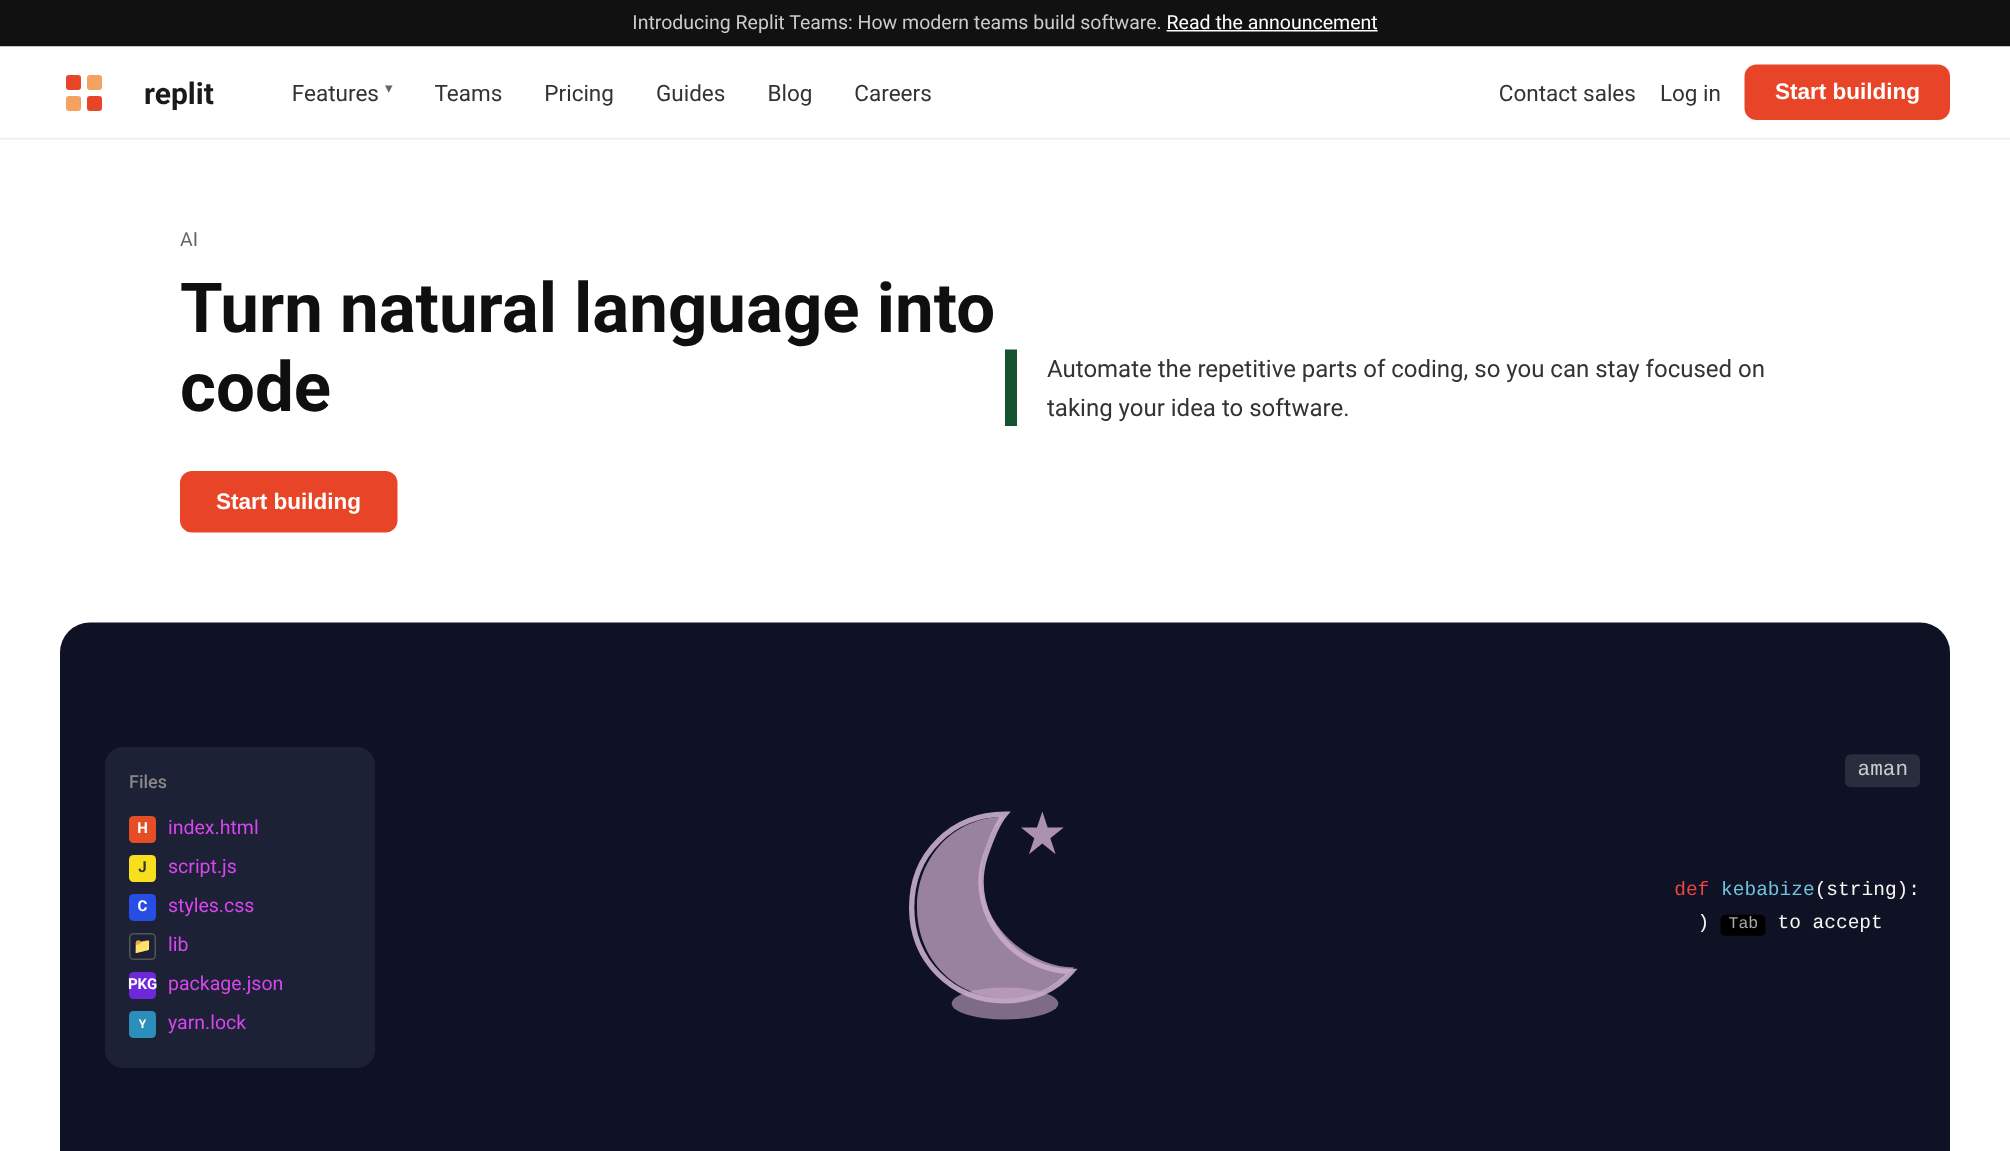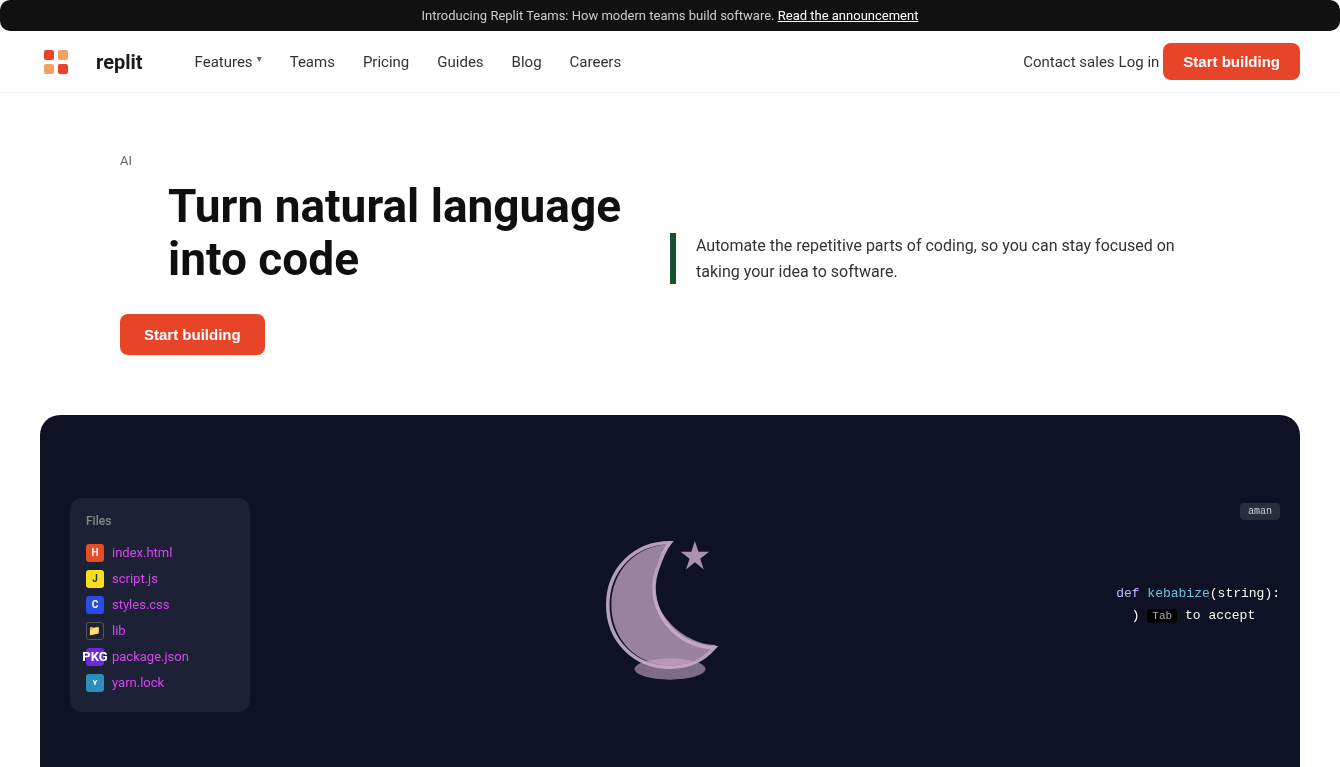--- a/index.html
+++ b/index.html
@@ -5,21 +5,20 @@
     * { margin: 0; padding: 0; box-sizing: border-box; }
     body { font-family: -apple-system, BlinkMacSystemFont, 'Segoe UI', Roboto, sans-serif; background: #fff; color: #1a1a1a; }
 
     
     #announcement-bar {
       background: #111;
       color: #ccc;
       text-align: center;
       padding: 8px 16px;
       font-size: 13px;
-      border-radius: 10px;
     }
     #announcement-bar a {
       color: #fff;
       text-decoration: underline;
       cursor: pointer;
     }
 
     
     #navbar {
       display: flex;
@@ -60,21 +59,21 @@
       cursor: pointer;
       border-radius: 6px;
       display: flex;
       align-items: flex-start;
       gap: 4px;
     }
     .chevron-icon { font-size: 10px; color: #666; }
     #nav-right {
       display: flex;
       align-items: center;
-      gap: 4px;
+      gap: 16px;
     }
     .nav-right-link {
       font-size: 15px;
       color: #333;
       cursor: pointer;
     }
     #cta-button {
       background: #e84528;
       color: #fff;
       padding: 10px 20px;
@@ -98,42 +97,41 @@
       font-size: 13px;
       color: #666;
       margin-bottom: 12px;
     }
     #hero-title {
       font-size: 46px;
       font-weight: 700;
       color: #0f0f0f;
       line-height: 1.15;
       margin-bottom: 28px;
-      margin-left: 48px;
     }
     #hero-cta {
       background: #e84528;
       color: #fff;
       padding: 12px 24px;
       border-radius: 8px;
       font-size: 15px;
       font-weight: 600;
       cursor: pointer;
       border: none;
       display: inline-block;
     }
     #hero-right {
       display: flex;
       align-items: flex-start;
     }
     #hero-description {
       font-size: 16px;
       color: #333;
       line-height: 1.6;
-      border-left: 6px solid #14532d;
+      border-left: 8px solid #14532d;
       padding-left: 20px;
       margin-top: 10px;
     }
 
     
     #demo-section {
       margin: 20px 40px 0 40px;
       background: #0f1225;
       border-radius: 20px;
       min-height: 380px;
@@ -180,21 +178,21 @@
       display: flex;
       align-items: center;
       justify-content: center;
       font-size: 10px;
       font-weight: bold;
     }
     .icon-html { background: #e44d26; color: #fff; }
     .icon-js { background: #f7df1e; color: #333; }
     .icon-css { background: #264de4; color: #fff; }
     .icon-folder { background: transparent; color: #888; border: 1px solid #555; }
-    .icon-pkg { background: #6d28d9; color: #fff; font-size: 13px; }
+    .icon-pkg { background: #6d28d9; color: #fff; font-size: 10px; }
     .icon-yarn { background: #2c8ebb; color: #fff; font-size: 8px; }
 
     
     #ai-icon {
       display: flex;
       flex-direction: column;
       align-items: center;
       justify-content: center;
     }
     #moon-star-icon {
@@ -213,26 +211,26 @@
       color: #ccc;
       padding: 20px;
       max-width: 320px;
     }
     #code-user-badge {
       position: absolute;
       top: -60px;
       right: 20px;
       background: #2a2d3e;
       color: #ccc;
-      font-size: 10px;
+      font-size: 14px;
       padding: 3px 8px;
       border-radius: 4px;
     }
     .code-line { line-height: 1.7; white-space: nowrap; }
-    .kw { color: #c4b5fd; }
+    .kw { color: #ef4444; }
     .fn { color: #6fc3df; }
     .var { color: #f8f8f2; }
     .tab-hint {
       background: #000000;
       color: #aaa;
       padding: 1px 5px;
       border-radius: 3px;
       font-size: 11px;
     }
 

